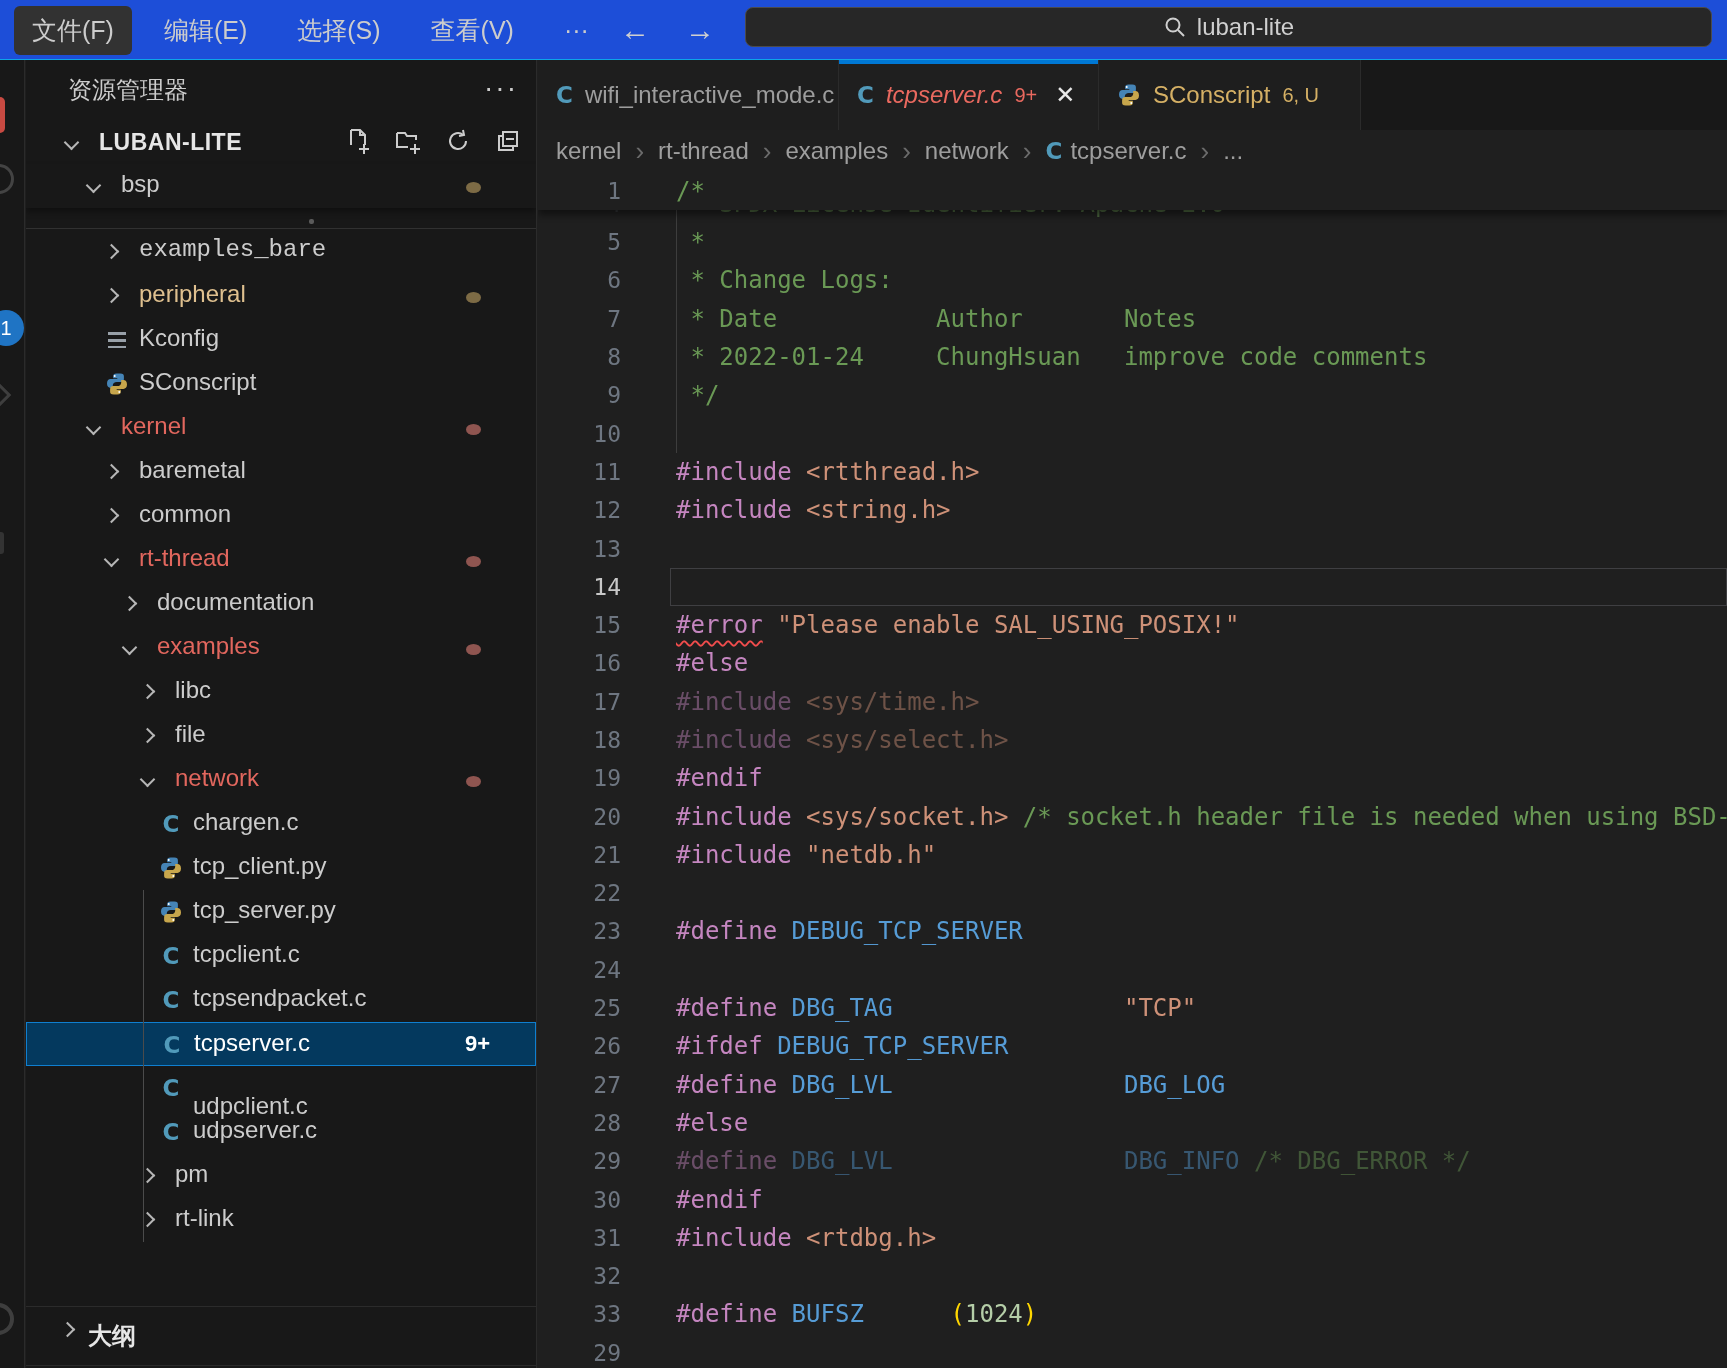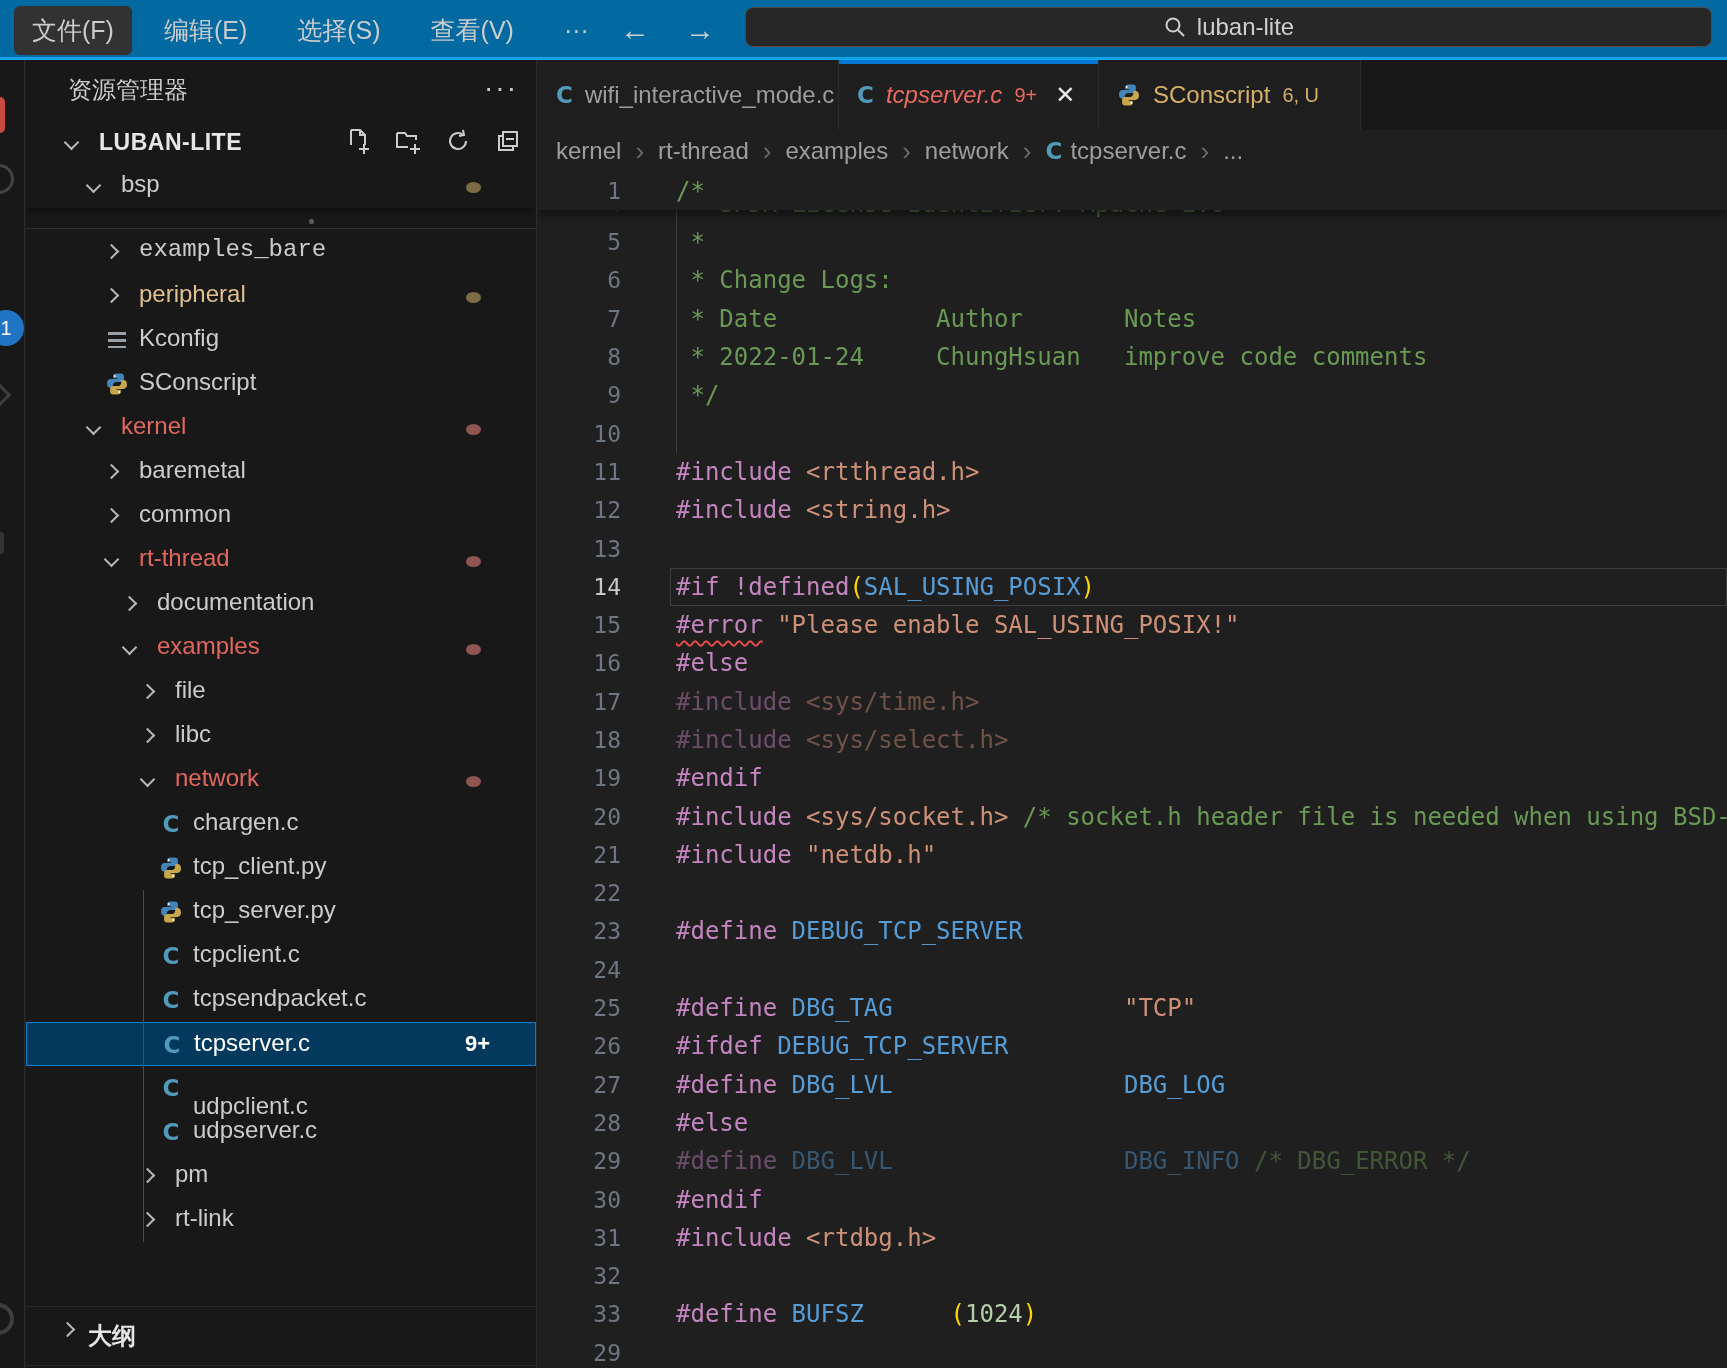--- a/index.html
+++ b/index.html
@@ -1,19 +1,19 @@
 <!DOCTYPE html>
 <html><head>
 <meta charset="utf-8">
 <style>
   html,body{margin:0;padding:0;background:#1f1f1f;width:1727px;height:1368px;overflow:hidden;
     font-family:"Liberation Sans",sans-serif;-webkit-font-smoothing:antialiased;}
   *{box-sizing:border-box;}
   
-  .titlebar{position:absolute;left:0;top:0;width:1727px;height:60px;background:#0369a1;border-bottom:3px solid #0ea5e9;}
+  .titlebar{position:absolute;left:0;top:0;width:1727px;height:60px;background:#1d4ed8;border-bottom:1px solid #0ea5e9;}
   .menus{position:absolute;left:14px;top:0;height:60px;display:flex;align-items:center;gap:14px;}
   .menu-item{color:#cccccc;font-size:25px;padding:8px 18px;border-radius:6px;white-space:nowrap;cursor:default;}
   .menu-item.first{background:#323232;}
   .nav-arrow{position:absolute;top:0;height:60px;display:flex;align-items:center;color:#d0d0d0;font-size:30px;}
   #nav-back{left:620px;} #nav-fwd{left:685px;}
   .searchbox{position:absolute;left:745px;top:7px;width:967px;height:40px;background:#272727;
     border:1px solid #4b4b4b;border-radius:8px;display:flex;align-items:center;justify-content:center;gap:10px;color:#cfcfcf;font-size:24px;}
   
   .activitybar{position:absolute;left:0;top:60px;width:25px;height:1308px;background:#181818;border-right:1px solid #2b2b2b;overflow:hidden;}
   .frag-red{position:absolute;left:-5px;top:37px;width:10px;height:36px;background:#c84a42;border-radius:5px;}
@@ -215,25 +215,25 @@
         <span class="chev right t-chev" style="left: 98px;"></span>
         <span class="t-label" style="left: 131px;">documentation</span>
       </div>
       <div class="tree-row">
         <span class="chev down t-chev" style="left: 98px;"></span>
         <span class="t-label err" style="left: 131px;">examples</span>
         <span class="t-dot r"></span>
       </div>
       <div class="tree-row">
         <span class="chev right t-chev" style="left: 116px;"></span>
+        <span class="t-label" style="left: 149px;">libc</span>
+      </div>
+      <div class="tree-row">
+        <span class="chev right t-chev" style="left: 116px;"></span>
         <span class="t-label" style="left: 149px;">file</span>
-      </div>
-      <div class="tree-row">
-        <span class="chev right t-chev" style="left: 116px;"></span>
-        <span class="t-label" style="left: 149px;">libc</span>
       </div>
       <div class="tree-row">
         <span class="chev down t-chev" style="left: 116px;"></span>
         <span class="t-label err" style="left: 149px;">network</span>
         <span class="t-dot r"></span>
       </div>
       <div class="tree-row">
         <span class="c-glyph t-icon" style="left: 130px;">C</span>
         <span class="t-label" style="left: 167px;">chargen.c</span>
       </div>
@@ -395,21 +395,20 @@
         <div class="code-row">
           <div class="gutter">12</div>
           <pre class="code-text"><span class="dir">#include</span><span class="txt"> </span><span class="str">&lt;string.h&gt;</span></pre>
         </div>
         <div class="code-row">
           <div class="gutter">13</div>
           <pre class="code-text"></pre>
         </div>
         <div class="code-row cur">
           <div class="gutter">14</div>
-          <pre class="code-text"><span class="dir">#if !defined</span><span class="brk">(</span><span class="id">SAL_USING_POSIX</span><span class="brk">)</span></pre>
         </div>
         <div class="code-row">
           <div class="gutter">15</div>
           <pre class="code-text"><span class="dir sq">#error</span><span class="txt"> </span><span class="str">"Please enable SAL_USING_POSIX!"</span></pre>
         </div>
         <div class="code-row">
           <div class="gutter">16</div>
           <pre class="code-text"><span class="dir">#else</span></pre>
         </div>
         <div class="code-row dim">

